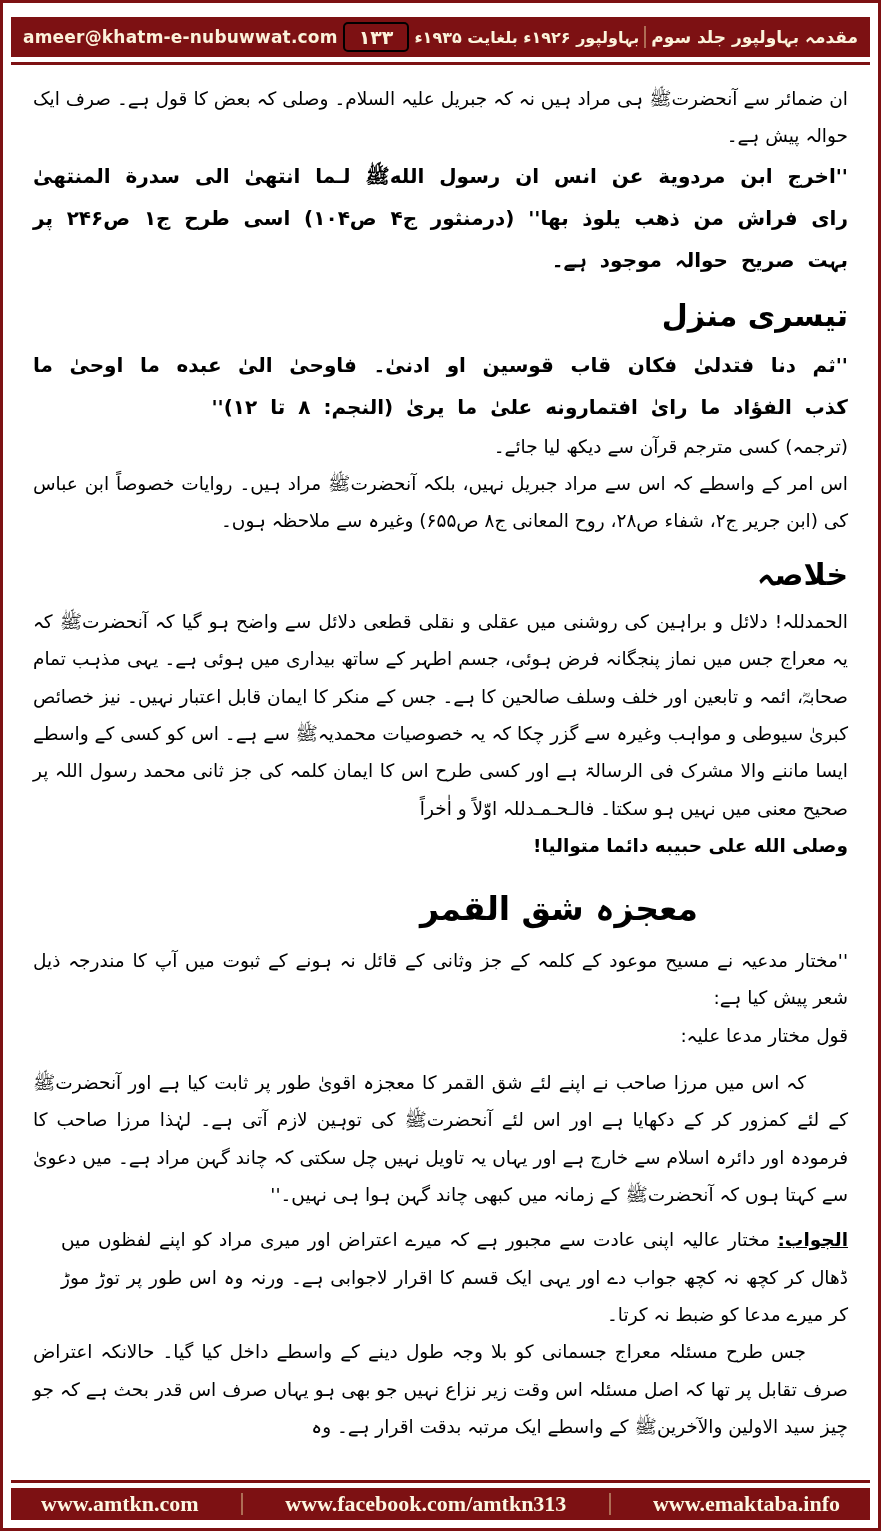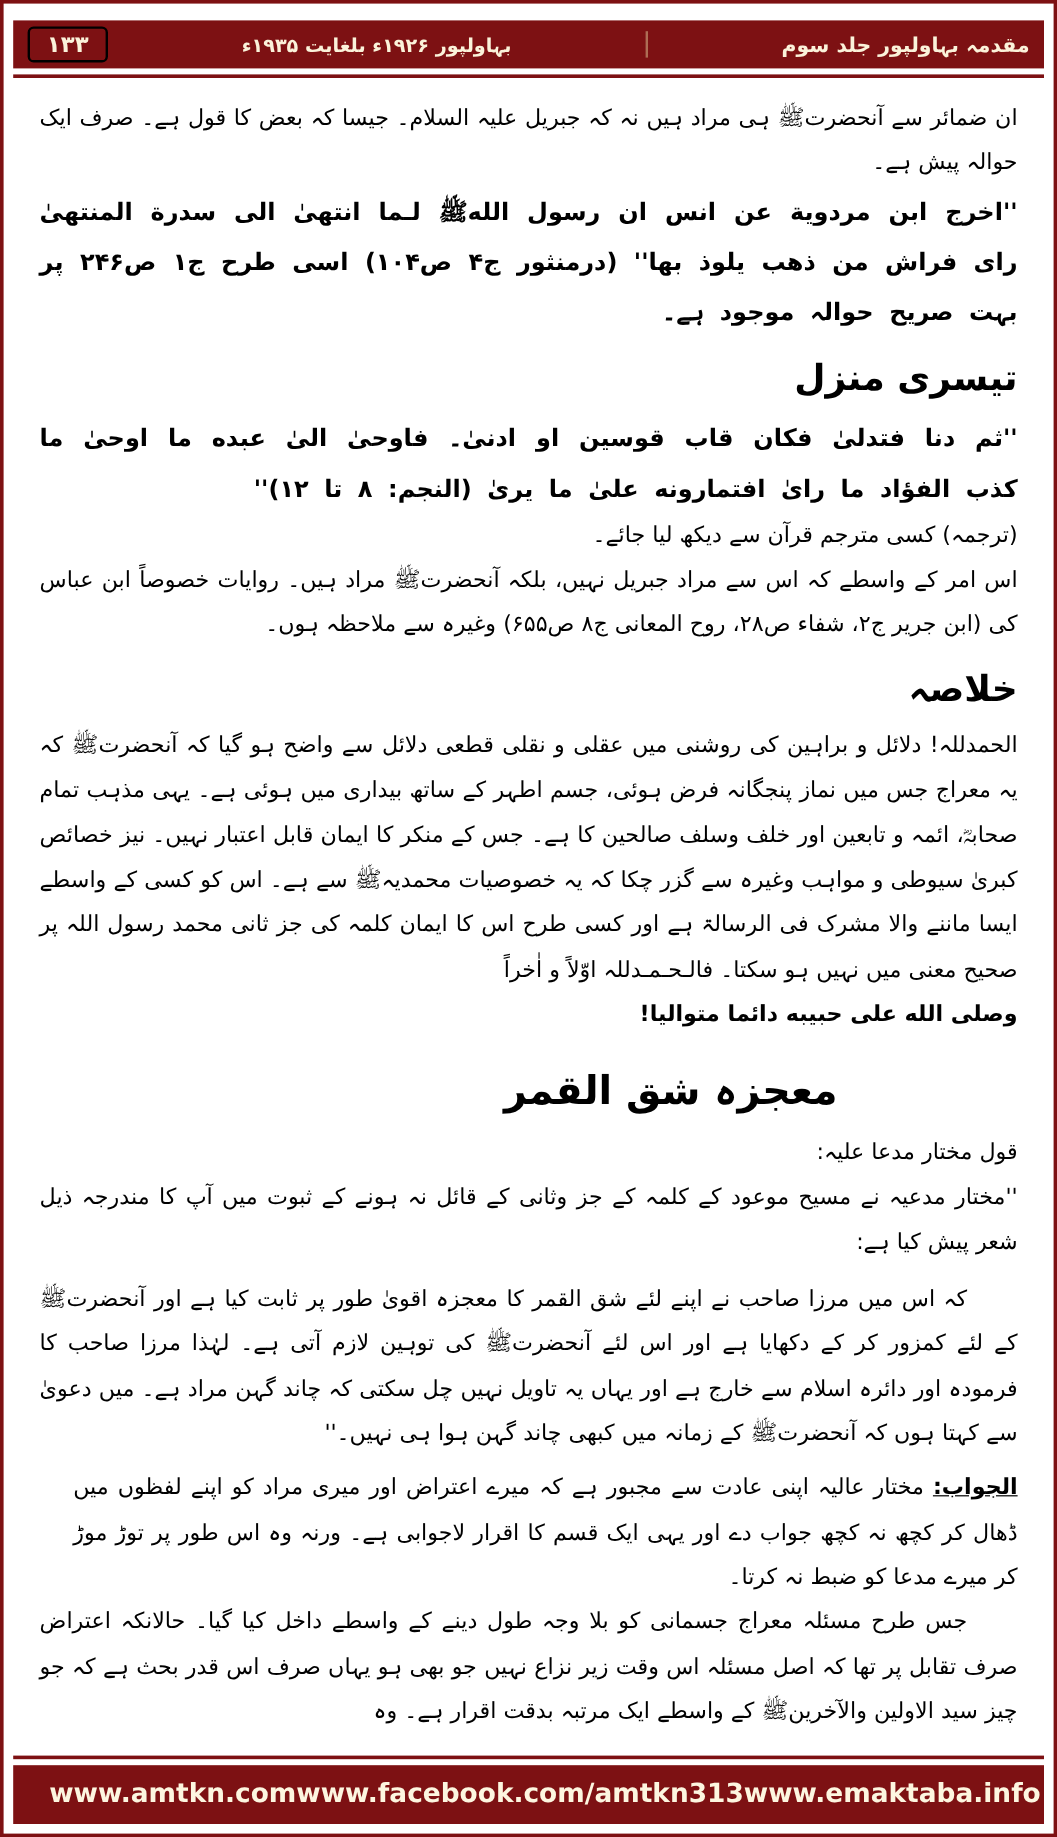--- a/index.html
+++ b/index.html
@@ -27,21 +27,21 @@
   .book-title { font-size: 17px; font-weight: bold; white-space: nowrap; }
   .record-date { font-size: 16px; font-weight: bold; white-space: nowrap; }
   .page-number-box {
     border: 2px solid #000000; border-radius: 5px;
     padding: 1px 14px; font-size: 19px; font-weight: bold;
     line-height: 1.3;
   }
   .header-email { direction: ltr; font-size: 17px; font-weight: bold; letter-spacing: .2px; }
   .v-div { width: 2px; height: 22px; background: #caa07a; opacity: .65; }
 
-  .footer-bar { height: 49px; padding: 0 30px; justify-content: space-between; direction: ltr; }
+  .footer-bar { height: 32px; padding: 0 30px; justify-content: space-between; direction: ltr; font-family: Liberation Serif, serif; }
   .footer-link { font-size: 22px; font-weight: bold; color: #fdf6e0; text-decoration: none; white-space: nowrap; }
 
   
   .content {
     flex: 1 1 auto; direction: rtl; color: #000;
     padding: 10px 22px 0; overflow: hidden;
   }
   .p {
     margin: 0; font-size: 18.5px; line-height: 2.02;
     text-align: justify;
@@ -69,50 +69,51 @@
 </head>
 <body>
 
 <div class="page">
 
   <div class="bar header-bar">
     <span class="book-title">مقدمہ بہاولپور جلد سوم</span>
     <span class="v-div"></span>
     <span class="record-date">بہاولپور ۱۹۲۶ء بلغایت ۱۹۳۵ء</span>
     <span class="page-number-box">۱۳۳</span>
+    <span class="header-email">ameer@khatm-e-nubuwwat.com</span>
   </div>
 
   <div class="rule"></div>
 
   <div class="content">
 
-    <p class="p">ان ضمائر سے آنحضرتﷺ ہی مراد ہیں نہ کہ جبریل علیہ السلام۔ جیسا کہ بعض کا قول ہے۔ صرف ایک حوالہ پیش ہے۔</p>
+    <p class="p">ان ضمائر سے آنحضرتﷺ ہی مراد ہیں نہ کہ جبریل علیہ السلام۔ وصلى کہ بعض کا قول ہے۔ صرف ایک حوالہ پیش ہے۔</p>
 
     <p class="quote">''اخرج ابن مردویة عن انس ان رسول اللهﷺ لـما انتهىٰ الى سدرة المنتهىٰ راى فراش من ذهب يلوذ بها'' (درمنثور ج۴ ص۱۰۴) اسی طرح ج۱ ص۲۴۶ پر بہت صریح حوالہ موجود ہے۔</p>
 
 
     <h2 class="h">تیسری منزل</h2>
 
     <p class="quote">''ثم دنا فتدلىٰ فكان قاب قوسين او ادنىٰ۔ فاوحىٰ الىٰ عبده ما اوحىٰ ما كذب الفؤاد ما راىٰ افتمارونه علىٰ ما يرىٰ (النجم: ۸ تا ۱۲)''</p>
 
     <p class="p">(ترجمہ) کسی مترجم قرآن سے دیکھ لیا جائے۔</p>
 
     <p class="p">اس امر کے واسطے کہ اس سے مراد جبریل نہیں، بلکہ آنحضرتﷺ مراد ہیں۔ روایات خصوصاً ابن عباس کی (ابن جریر ج۲، شفاء ص۲۸، روح المعانی ج۸ ص۶۵۵) وغیرہ سے ملاحظہ ہوں۔</p>
 
     <h2 class="h">خلاصہ</h2>
 
     <p class="p">الحمدللہ! دلائل و براہین کی روشنی میں عقلی و نقلی قطعی دلائل سے واضح ہو گیا کہ آنحضرتﷺ کہ یہ معراج جس میں نماز پنجگانہ فرض ہوئی، جسم اطہر کے ساتھ بیداری میں ہوئی ہے۔ یہی مذہب تمام صحابہؓ، ائمہ و تابعین اور خلف وسلف صالحین کا ہے۔ جس کے منکر کا ایمان قابل اعتبار نہیں۔ نیز خصائص کبریٰ سیوطی و مواہب وغیرہ سے گزر چکا کہ یہ خصوصیات محمدیہﷺ سے ہے۔ اس کو کسی کے واسطے ایسا ماننے والا مشرک فی الرسالۃ ہے اور کسی طرح اس کا ایمان کلمہ کی جز ثانی محمد رسول اللہ پر صحیح معنی میں نہیں ہو سکتا۔ فالـحـمـدللہ اوّلاً و اٰخراً</p>
 
     <p class="p bold-line">وصلى الله على حبيبه دائما متواليا!</p>
 
     <h2 class="h h-big">معجزہ شق القمر</h2>
 
+    <p class="p">''مختار مدعیہ نے مسیح موعود کے کلمہ کے جز وثانی کے قائل نہ ہونے کے ثبوت میں آپ کا مندرجہ ذیل شعر پیش کیا ہے:</p>
+
     <p class="p">قول مختار مدعا علیہ:</p>
-
-    <p class="p">''مختار مدعیہ نے مسیح موعود کے کلمہ کے جز وثانی کے قائل نہ ہونے کے ثبوت میں آپ کا مندرجہ ذیل شعر پیش کیا ہے:</p>
 
     <div class="couplet">
     </div>
 
 
     <p class="p indent">کہ اس میں مرزا صاحب نے اپنے لئے شق القمر کا معجزہ اقویٰ طور پر ثابت کیا ہے اور آنحضرتﷺ کے لئے کمزور کر کے دکھایا ہے اور اس لئے آنحضرتﷺ کی توہین لازم آتی ہے۔ لہٰذا مرزا صاحب کا فرمودہ اور دائرہ اسلام سے خارج ہے اور یہاں یہ تاویل نہیں چل سکتی کہ چاند گہن مراد ہے۔ میں دعویٰ سے کہتا ہوں کہ آنحضرتﷺ کے زمانہ میں کبھی چاند گہن ہوا ہی نہیں۔''</p>
 
     <p class="p sp-above"><span class="lead">الجواب:</span><span> مختار عالیہ اپنی عادت سے مجبور ہے کہ میرے اعتراض اور میری مراد کو اپنے لفظوں میں ڈھال کر کچھ نہ کچھ جواب دے اور یہی ایک قسم کا اقرار لاجوابی ہے۔ ورنہ وہ اس طور پر توڑ موڑ کر میرے مدعا کو ضبط نہ کرتا۔</span></p>
 
     <p class="p indent">جس طرح مسئلہ معراج جسمانی کو بلا وجہ طول دینے کے واسطے داخل کیا گیا۔ حالانکہ اعتراض صرف تقابل پر تھا کہ اصل مسئلہ اس وقت زیر نزاع نہیں جو بھی ہو یہاں صرف اس قدر بحث ہے کہ جو چیز سید الاولین والآخرینﷺ کے واسطے ایک مرتبہ بدقت اقرار ہے۔ وہ</p>

